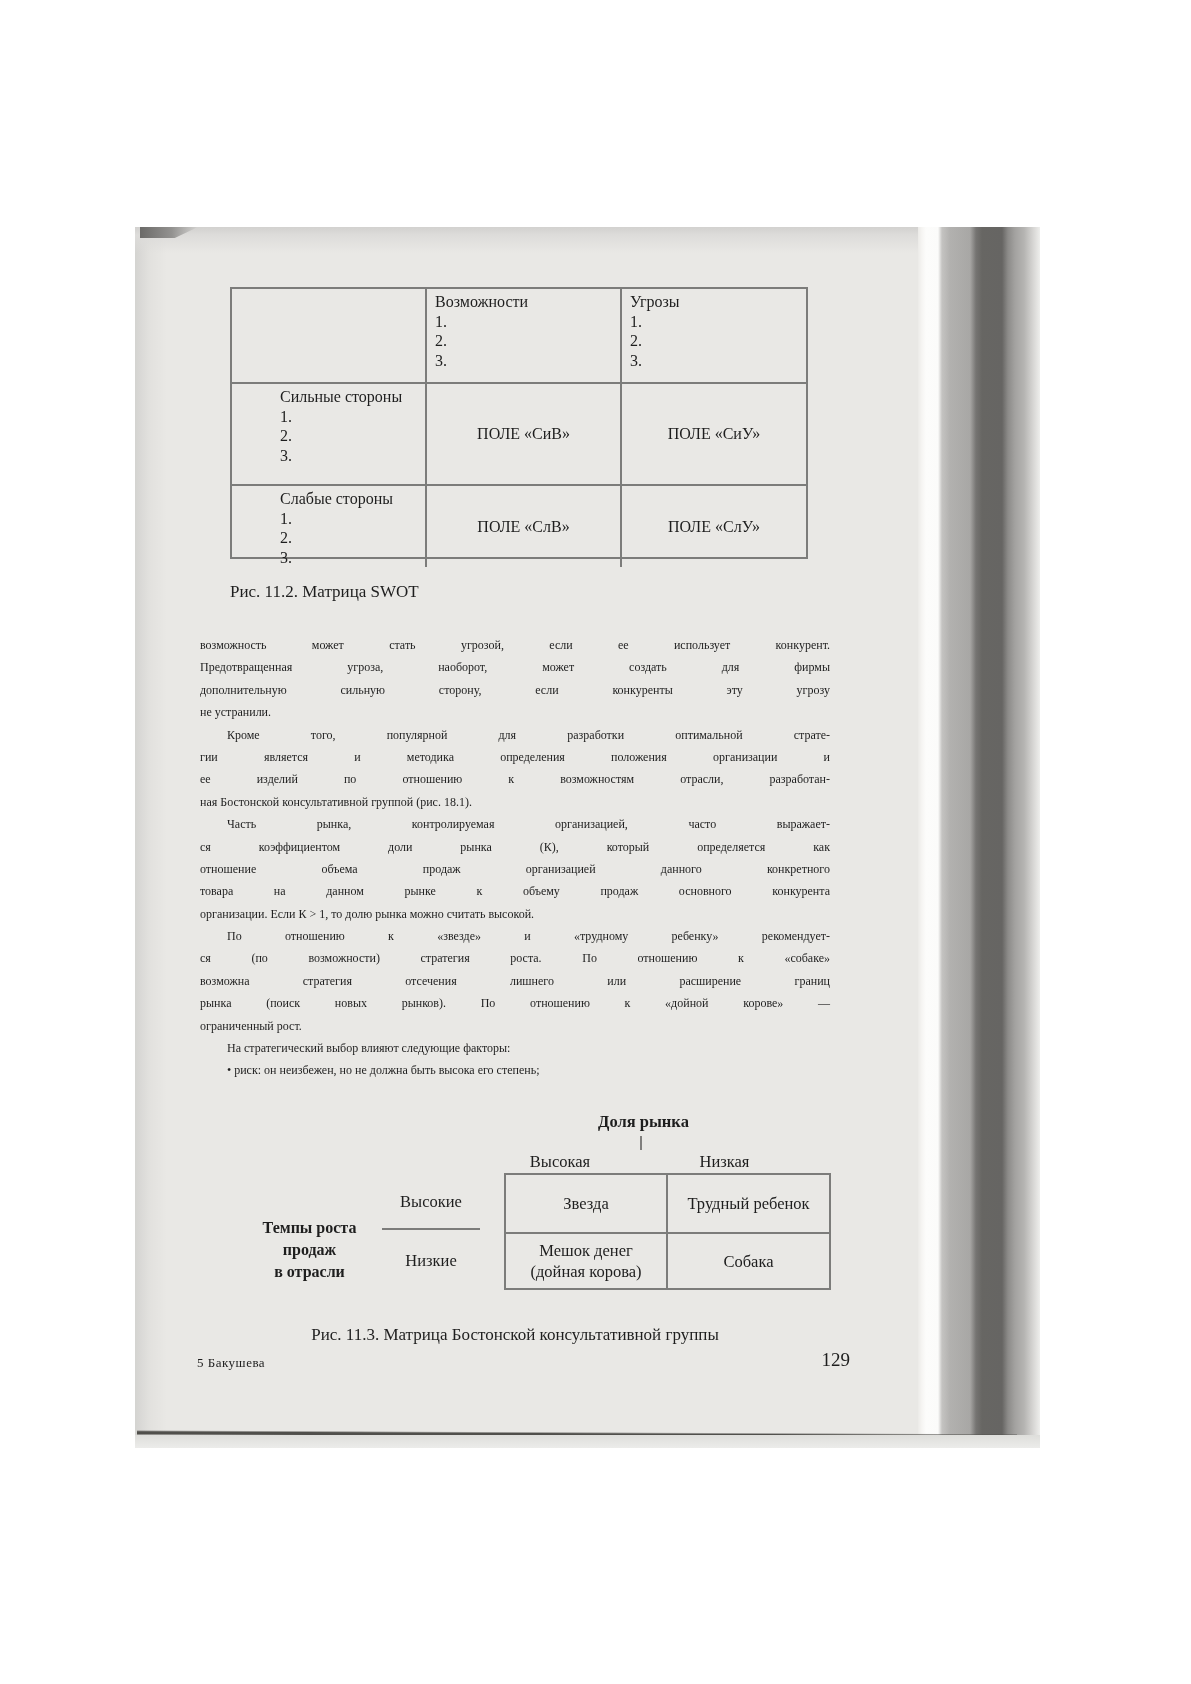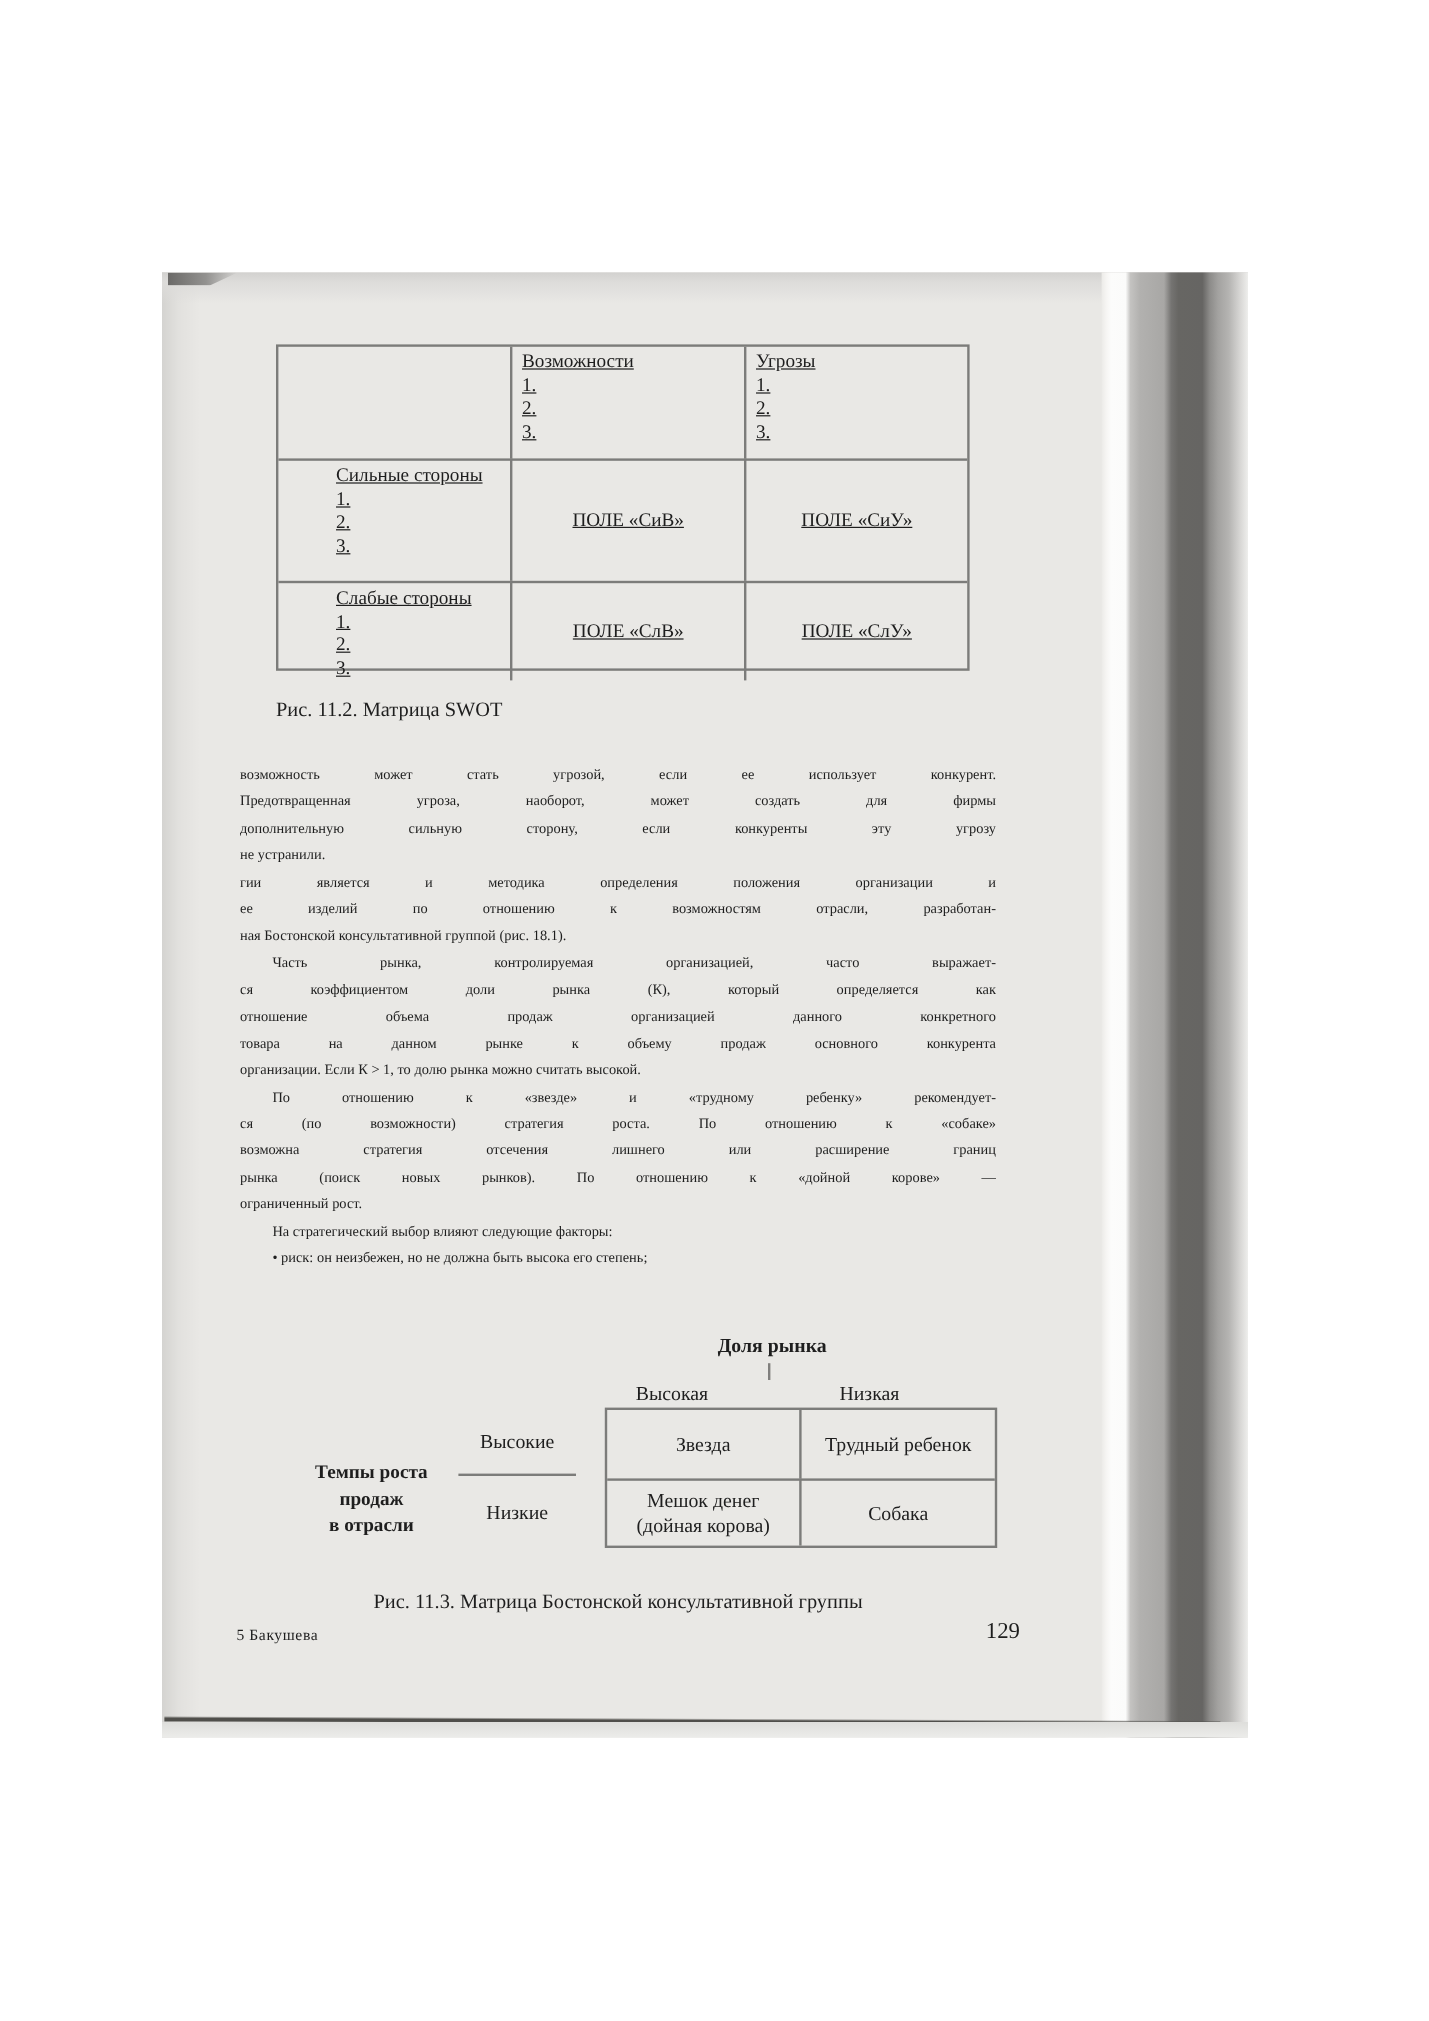--- a/index.html
+++ b/index.html
@@ -25,21 +25,21 @@
     clip-path:polygon(0 0,100% 0,60% 100%,0 100%);}
   .bottom-edge-line{position:absolute;left:2px;top:1203px;width:880px;height:5px;
     background:linear-gradient(to bottom,rgba(0,0,0,0) 0%,#504f4b 35%,#504f4b 75%,rgba(80,79,75,0.2) 100%);
     transform:rotate(0.25deg);transform-origin:left center;}
   .bottom-strip{position:absolute;left:0;top:1208px;width:905px;height:13px;
     background:linear-gradient(to bottom,#dededb,#ececea);}
   
   .swot{position:absolute;left:95px;top:60px;width:578px;height:272px;
     border:2px solid var(--table-border);box-sizing:border-box;
     display:grid;grid-template-columns:193px 195px auto;grid-template-rows:93px 102px auto;
-    font-size:16px;line-height:19.5px;text-decoration:underline;}
+    font-size:16px;line-height:19.5px;}
   .swot>div{box-sizing:border-box;padding:3px 8px 0 8px;white-space:pre-line;}
   .swot>div.cL{border-left:2px solid var(--table-border);}
   .swot>div.rT{border-top:2px solid var(--table-border);padding-left:48px;}
   .swot>div.field{display:flex;align-items:center;justify-content:center;white-space:nowrap;padding:12px;}
   
   .caption1{position:absolute;left:95px;top:355px;width:578px;font-size:17px;}
   .caption2{position:absolute;left:65px;top:1098px;width:630px;text-align:center;font-size:17px;}
   #body-text{position:absolute;left:65px;top:411px;width:630px;font-size:12px;}
   #body-text .line{height:22.4px;overflow:visible;}
   #body-text .j{text-align:justify;text-align-last:justify;}
@@ -107,20 +107,21 @@
       <div class="cL rT field">ПОЛЕ «СлУ»</div>
     </div>
 
     <div class="caption1">Рис. 11.2. Матрица SWOT</div>
 
     <div id="body-text">
         <div class="line j">возможность может стать угрозой, если ее использует конкурент.</div>
         <div class="line j">Предотвращенная угроза, наоборот, может создать для фирмы</div>
         <div class="line j">дополнительную сильную сторону, если конкуренты эту угрозу</div>
         <div class="line l">не устранили.</div>
+        <div class="line j ind">Кроме того, популярной для разработки оптимальной страте-</div>
         <div class="line j">гии является и методика определения положения организации и</div>
         <div class="line j">ее изделий по отношению к возможностям отрасли, разработан-</div>
         <div class="line l">ная Бостонской консультативной группой (рис. 18.1).</div>
         <div class="line j ind">Часть рынка, контролируемая организацией, часто выражает-</div>
         <div class="line j">ся коэффициентом доли рынка (К), который определяется как</div>
         <div class="line j">отношение объема продаж организацией данного конкретного</div>
         <div class="line j">товара на данном рынке к объему продаж основного конкурента</div>
         <div class="line l">организации. Если К &gt; 1, то долю рынка можно считать высокой.</div>
         <div class="line j ind">По отношению к «звезде» и «трудному ребенку» рекомендует-</div>
         <div class="line j">ся (по возможности) стратегия роста. По отношению к «собаке»</div>

